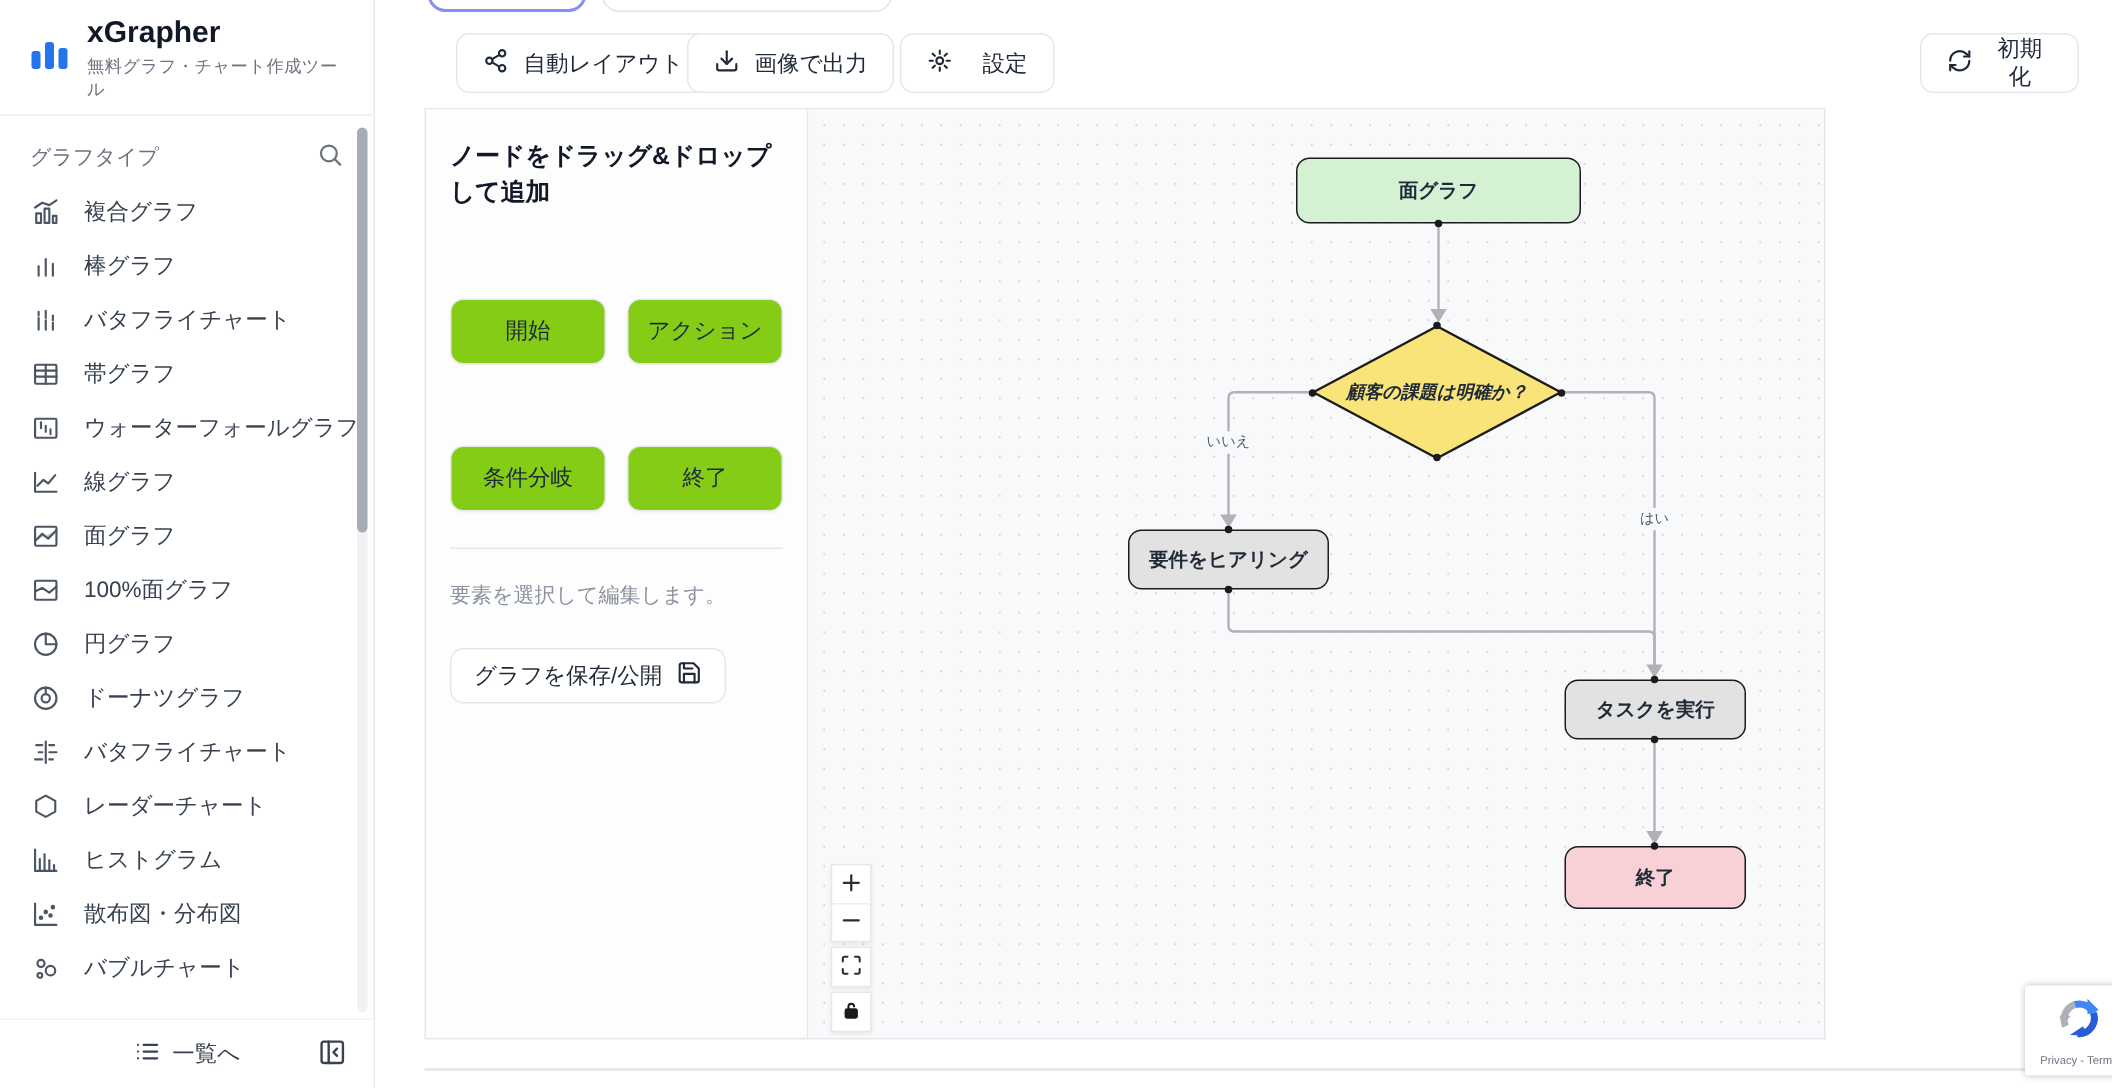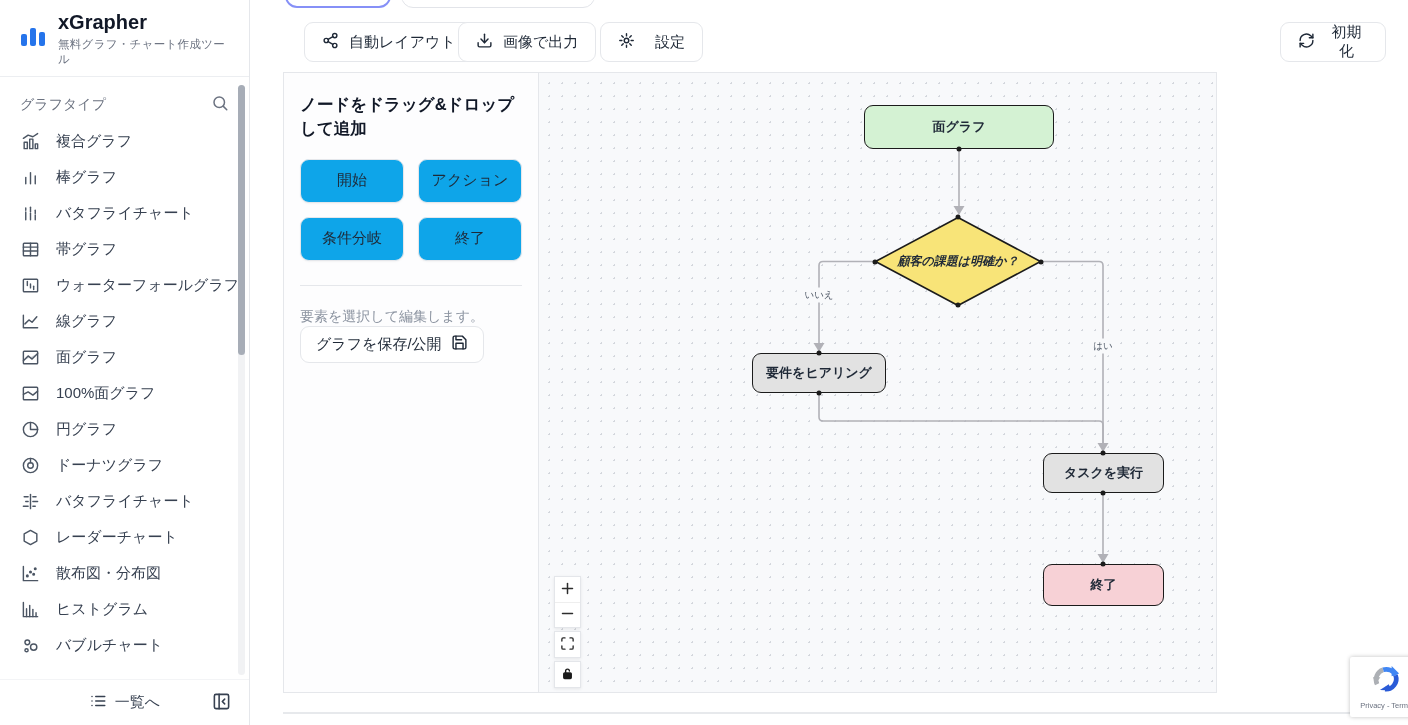--- a/index.html
+++ b/index.html
@@ -47,25 +47,25 @@
   .tb-btn svg { flex:0 0 auto; }
 
   
   .panel { position:absolute; left:283px; top:72px; width:934px; height:621px;
     border:1px solid #e5e7eb; background:#fff; display:flex; }
   .palette { width:255px; border-right:1px solid #e5e7eb; padding:20px 16px;
     background:#fdfdfe; }
   .palette-heading { font-size:16.5px; font-weight:bold; color:#111827;
     line-height:1.45; margin-bottom:18px; }
   .node-grid { display:grid; grid-template-columns:1fr 1fr; gap:14px; }
-  .node-btn { height:44px; background:#0ea5e9; border:1px solid #e5e7eb;
+  .node-btn { height:44px; background:#84cc16; border:1px solid #e5e7eb;
     border-radius:9px; font-size:15px; color:#1f2937; cursor:grab;
-    box-shadow:0 1px 2px rgba(0,0,0,.04); font-family:inherit; }
+    box-shadow:0 1px 2px rgba(0,0,0,.04); font-family:inherit;margin-top:40px; }
   .palette-divider { border:none; border-top:1px solid #e5e7eb; margin:24px 0 22px; }
-  .palette-hint { font-size:14px; color:#8b93a0; }
+  .palette-hint { font-size:14px; color:#8b93a0; margin-bottom:26px; }
   .save-btn { display:inline-flex; align-items:center; gap:9px; height:37px;
     padding:0 15px; background:#fff; border:1px solid #e5e7eb; border-radius:9px;
     font-size:15px; color:#1f2937; cursor:pointer; font-family:inherit; }
 
   
   .canvas { position:relative; flex:1; background:#f8f9fb; overflow:hidden;
     background-image:radial-gradient(circle,#d4d7dd 1px,transparent 1px);
     background-size:13px 13px; background-position:4px 4px; }
   .edges { position:absolute; left:0; top:0; }
   .fc-node { position:absolute; display:flex; align-items:center; justify-content:center;
@@ -257,39 +257,39 @@
           <svg width="19" height="19" viewBox="0 0 24 24" fill="none" stroke="#4b5563" stroke-width="1.8" stroke-linecap="round" stroke-linejoin="round">
             <polygon points="12,3 20,7.5 20,16.5 12,21 4,16.5 4,7.5"></polygon>
           </svg>
         </span>
         <span class="ci-label">レーダーチャート</span>
       </div>
       <div class="chart-item">
         <span class="ci-icon">
           <svg width="19" height="19" viewBox="0 0 24 24" fill="none" stroke="#4b5563" stroke-width="1.8" stroke-linecap="round" stroke-linejoin="round">
             <polyline points="3,3 3,21 21,21"></polyline>
+            <line x1="7" y1="21" x2="7" y2="11"></line>
+            <line x1="11" y1="21" x2="11" y2="7"></line>
+            <line x1="15" y1="21" x2="15" y2="12"></line>
+            <line x1="19" y1="21" x2="19" y2="16"></line>
+          </svg>
+        </span>
+        <span class="ci-label">ヒストグラム</span>
+      </div>
+      <div class="chart-item">
+        <span class="ci-icon">
+          <svg width="19" height="19" viewBox="0 0 24 24" fill="none" stroke="#4b5563" stroke-width="1.8" stroke-linecap="round" stroke-linejoin="round">
+            <polyline points="3,3 3,21 21,21"></polyline>
             <circle cx="8" cy="15" r="1" fill="#4b5563"></circle>
             <circle cx="12" cy="10" r="1" fill="#4b5563"></circle>
             <circle cx="16" cy="13" r="1" fill="#4b5563"></circle>
             <circle cx="18" cy="6" r="1" fill="#4b5563"></circle>
           </svg>
         </span>
         <span class="ci-label">散布図・分布図</span>
-      </div>
-      <div class="chart-item">
-        <span class="ci-icon">
-          <svg width="19" height="19" viewBox="0 0 24 24" fill="none" stroke="#4b5563" stroke-width="1.8" stroke-linecap="round" stroke-linejoin="round">
-            <polyline points="3,3 3,21 21,21"></polyline>
-            <line x1="7" y1="21" x2="7" y2="11"></line>
-            <line x1="11" y1="21" x2="11" y2="7"></line>
-            <line x1="15" y1="21" x2="15" y2="12"></line>
-            <line x1="19" y1="21" x2="19" y2="16"></line>
-          </svg>
-        </span>
-        <span class="ci-label">ヒストグラム</span>
       </div>
       <div class="chart-item">
         <span class="ci-icon">
           <svg width="19" height="19" viewBox="0 0 24 24" fill="none" stroke="#4b5563" stroke-width="1.8" stroke-linecap="round" stroke-linejoin="round">
             <circle cx="8" cy="8" r="3"></circle>
             <circle cx="16" cy="14" r="4"></circle>
             <circle cx="7" cy="18" r="2"></circle>
           </svg>
         </span>
         <span class="ci-label">バブルチャート</span>

